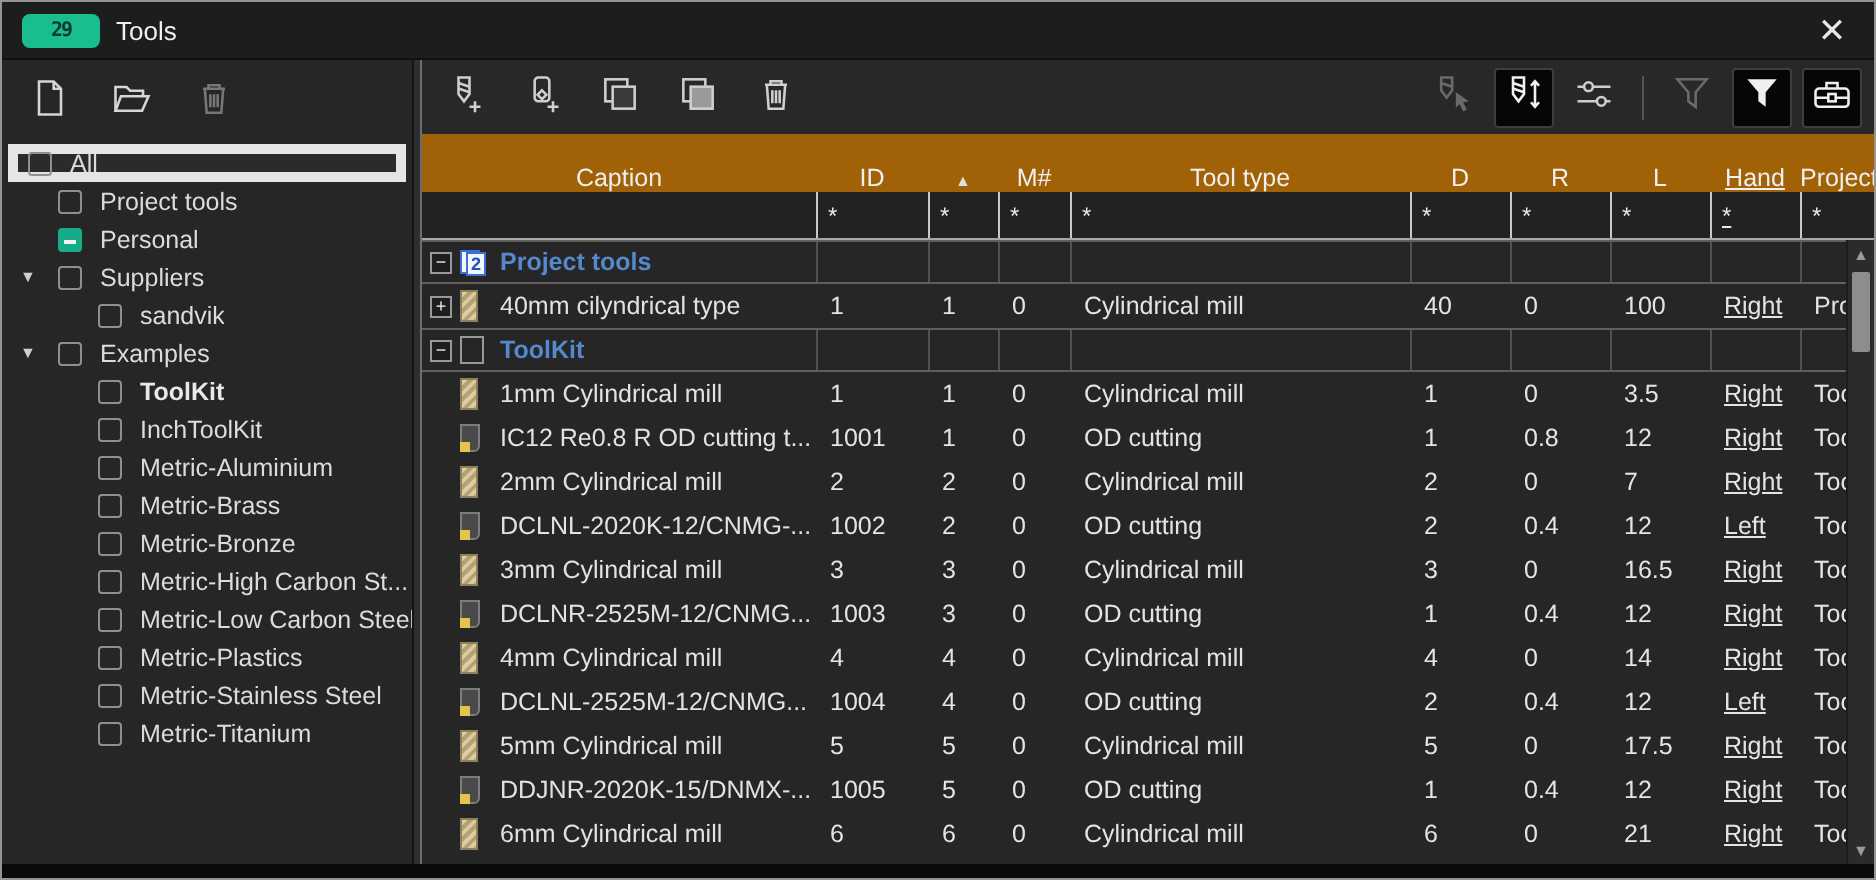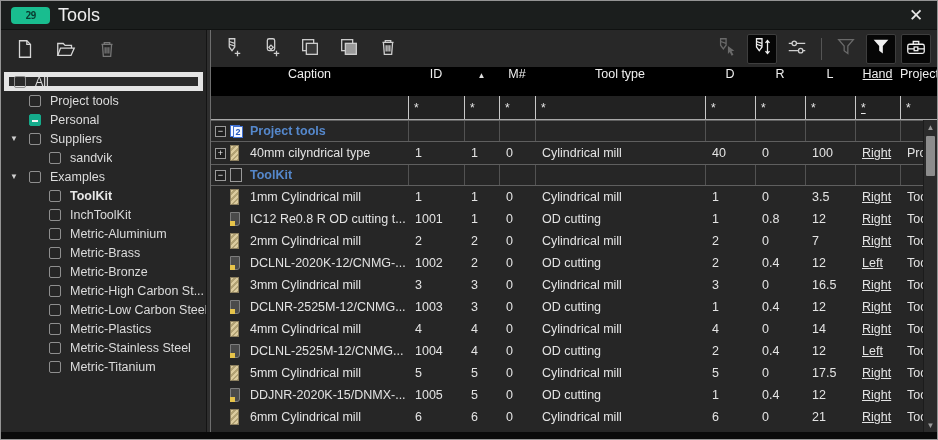--- a/index.html
+++ b/index.html
@@ -5,21 +5,21 @@
   html,body{margin:0;padding:0;background:#3a3a3a;}
   *{box-sizing:border-box;}
   .window{position:relative;width:938px;height:440px;background:#262626;border:1px solid #949494;
           font-family:"Liberation Sans",sans-serif;font-size:12.5px;color:#e2e2e2;overflow:hidden;}
   
   .titlebar{position:absolute;top:0;left:0;right:0;height:29px;background:#1b1e1d;
             display:flex;align-items:center;padding:0 10px;border-bottom:1px solid #101211;}
   .applogo{width:39px;height:17px;border-radius:4px;background:#19bd8f;display:flex;align-items:center;
            justify-content:center;margin-right:8px;color:#093c30;font-weight:bold;font-size:10px;
            font-family:"DejaVu Sans Mono",monospace;letter-spacing:-1px;}
-  .title-text{color:#efefef;font-size:18px;}
+  .title-text{color:#efefef;font-size:13px;}
   .close-btn{margin-left:auto;width:22px;height:22px;display:flex;align-items:center;justify-content:center;
              color:#e8e8e8;font-size:17px;font-weight:300;cursor:default;}
   
   .bottom-strip{position:absolute;left:0;right:0;bottom:0;height:7px;background:#0a0a0a;}
   
   .left-panel{position:absolute;top:29px;left:0;width:205px;bottom:7px;background:#262626;}
   .lp-toolbar{height:40px;display:flex;align-items:center;gap:15px;padding:0 11px;}
   .tool-btn{display:flex;align-items:center;justify-content:center;width:26px;height:26px;}
   .tool-btn.disabled svg{stroke:#777;}
   .tool-btn svg{stroke:#d6d6d6;fill:none;stroke-width:1.4;}
@@ -41,21 +41,21 @@
   .rp-toolbar{height:37px;display:flex;align-items:center;padding:0 6px;background:#282828;}
   .rp-left{display:flex;align-items:center;gap:9px;}
   .rp-right{margin-left:auto;display:flex;align-items:center;gap:5px;}
   .rp-btn{width:30px;height:30px;display:flex;align-items:center;justify-content:center;border-radius:2px;}
   .rp-btn svg{stroke:#cfcfcf;fill:none;stroke-width:1.4;}
   .rp-btn.disabled svg{stroke:#6a6a6a;}
   .rp-btn.pressed{background:#060606;border:1px solid #3e3e3e;}
   .rp-btn.pressed svg{stroke:#f0f0f0;}
   .rp-sep{width:1px;height:22px;background:#555;margin:0 4px;}
   
-  .grid-header{height:29px;display:flex;align-items:flex-start;background:#000000;color:#efefef;}
+  .grid-header{height:29px;display:flex;align-items:flex-end;background:#a16207;color:#efefef;}
   .grid-header .hcell{text-align:center;white-space:nowrap;overflow:hidden;}
   .sort-arrow{font-size:8px;color:#e0e0e0;}
   .filter-row{height:24px;display:flex;background:#222;border-bottom:1px solid #a8a8a8;}
   .fcell{display:flex;align-items:center;padding-left:5px;color:#e8e8e8;font-size:12px;}
   .fcell.sep{border-left:1px solid #c9c9c9;}
   .rows-area{position:relative;flex:1;overflow:hidden;}
   .rows-clip{position:absolute;top:0;left:0;right:14px;bottom:0;overflow:hidden;}
   .trow{height:22px;display:flex;align-items:center;}
   .tcell{padding-left:7px;white-space:nowrap;overflow:hidden;color:#e4e4e4;}
   .caption-cell{display:flex;align-items:center;padding-left:4px;overflow:hidden;white-space:nowrap;}

